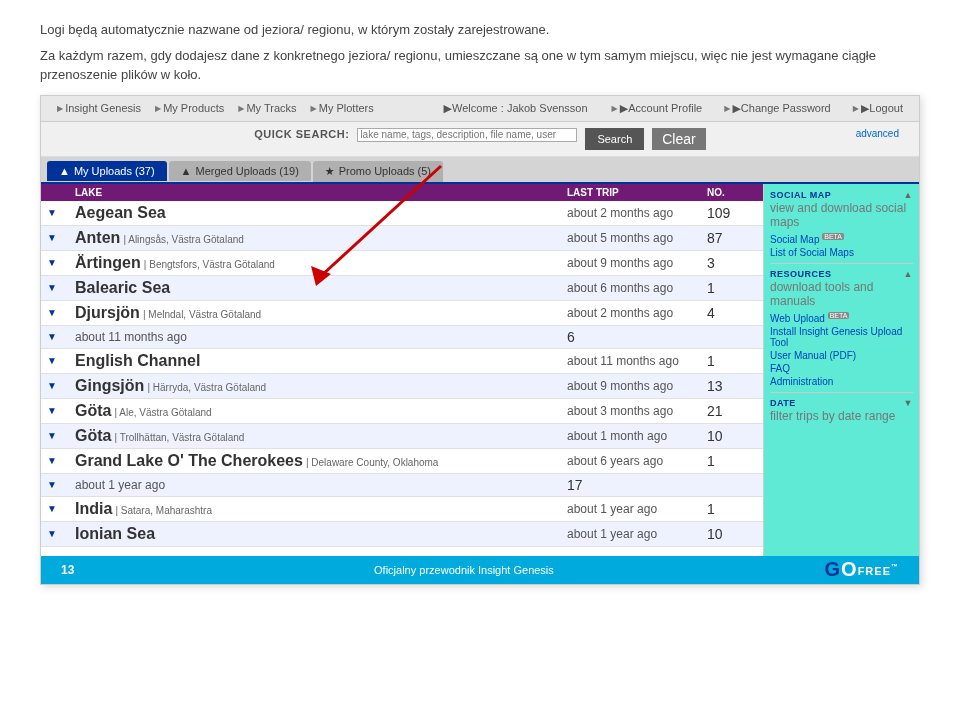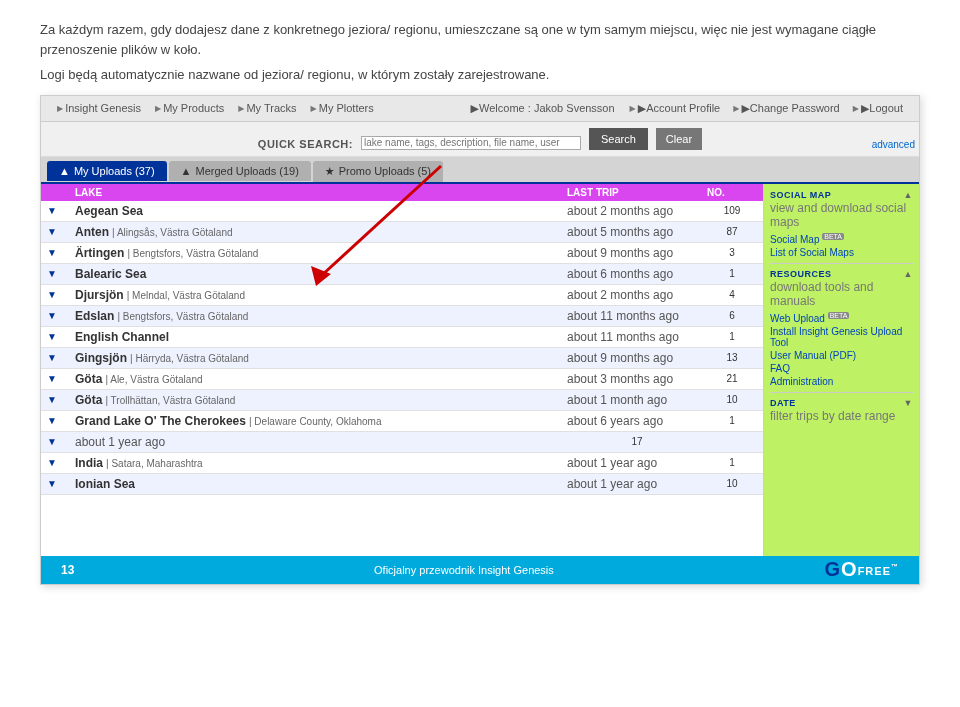--- a/index.html
+++ b/index.html
@@ -67,21 +67,21 @@
       align-items: center;
       gap: 2px;
     }
     .app-nav-item:before {
       content: '▶';
       font-size: 8px;
       color: #777;
     }
     .app-nav-right {
       display: flex;
-      gap: 1px;
+      gap: 10px;
       align-items: center;
       font-size: 11px;
       color: #555;
       text-align: right;
     }
     .welcome-text {
       font-size: 11px;
       color: #555;
       margin-right: 8px;
     }
@@ -108,21 +108,21 @@
       padding: 3px 12px;
       font-size: 11px;
       cursor: pointer;
       height: 22px;
     }
     .clear-btn {
       background: #777;
       color: #fff;
       border: none;
       padding: 3px 10px;
-      font-size: 11px;
+      font-size: 14px;
       cursor: pointer;
       height: 22px;
     }
 
     
     .tabs-row {
       display: flex;
       align-items: center;
       background: #d4d4d4;
       border-bottom: 2px solid #003399;
@@ -156,21 +156,21 @@
 
     
     .table-section {
       flex: 1;
       overflow-y: auto;
       border-right: 1px solid #ccc;
     }
     .table-header {
       display: grid;
       grid-template-columns: 28px 1fr 140px 50px;
-      background: #d946ef;
+      background: #701a75;
       color: #fff;
       font-size: 10px;
       font-weight: bold;
       padding: 3px 6px;
       text-transform: uppercase;
     }
     .table-row {
       display: grid;
       grid-template-columns: 28px 1fr 140px 50px;
       font-size: 11px;
@@ -180,45 +180,44 @@
     }
     .table-row:nth-child(even) {
       background: #eef2ff;
     }
     .table-row:nth-child(odd) {
       background: #ffffff;
     }
     .lake-name {
       font-weight: bold;
       color: #333;
-      font-size: 12px;
+      font-size: 16px;
     }
     .lake-sub {
       font-weight: normal;
       color: #666;
       font-size: 10px;
     }
     .trip-time {
       color: #555;
       font-size: 12px;
     }
     .trip-no {
       color: #333;
-      font-size: 10px;
-      text-align: center;
+      font-size: 14px;
     }
     .row-arrow {
       color: #003399;
       font-size: 10px;
     }
 
     
     .sidebar {
       width: 155px;
-      background: #bef264;
+      background: #5eead4;
       padding: 6px;
       font-size: 10px;
     }
     .sidebar-section-title {
       font-size: 9px;
       font-weight: bold;
       text-transform: uppercase;
       color: #003399;
       letter-spacing: 0.5px;
       margin-bottom: 1px;
@@ -289,22 +288,22 @@
       letter-spacing: 1px;
     }
     .logo-go {
       color: #003366;
     }
   </style>
 </head>
 <body>
 
 <div class="page-content">
+  <p class="paragraph">Logi będą automatycznie nazwane od jeziora/ regionu, w którym zostały zarejestrowane.</p>
   <p class="paragraph">Za każdym razem, gdy dodajesz dane z konkretnego jeziora/ regionu, umieszczane są one w tym samym miejscu, więc nie jest wymagane ciągłe przenoszenie plików w koło.</p>
-  <p class="paragraph">Logi będą automatycznie nazwane od jeziora/ regionu, w którym zostały zarejestrowane.</p>
 </div>
 
 <div class="screenshot-box">
 
   <svg class="red-arrow" width="200" height="160">
     <line x1="180" y1="10" x2="60" y2="120" stroke="#cc0000" stroke-width="3"></line>
     <polygon points="55,130 50,110 70,118" fill="#cc0000"></polygon>
   </svg>
 
   <div class="app-header">
@@ -315,26 +314,26 @@
       <span class="app-nav-item">My Plotters</span>
     </div>
     <div class="app-nav-right">
       <span class="welcome-text">▶Welcome : Jakob Svensson</span>
       <span class="app-nav-item">▶Account Profile</span>
       <span class="app-nav-item">▶Change Password</span>
       <span class="app-nav-item">▶Logout</span>
     </div>
   </div>
 
-  <div style="position:relative; background:#f0f0f0; border-bottom:1px solid #ddd; padding:6px 10px; display:flex; align-items:flex-end; justify-content:center; gap:8px;">
+  <div style="position:relative; background:#f0f0f0; border-bottom:1px solid #ddd; padding:6px 10px; display:flex; align-items:flex-start; justify-content:center; gap:8px;">
     <span class="search-label">QUICK SEARCH:</span>
     <input class="search-input" type="text" style="width: 220px; height: 14px; border: 1px solid rgb(170, 170, 170); padding: 2px 2px; font-size: 10px; color: rgb(153, 153, 153);" placeholder="lake name, tags, description, file name, user">
     <button class="search-btn">Search</button>
     <button class="clear-btn">Clear</button>
-    <span style="position:absolute;right:4px;font-size:10px;color:#0066cc;cursor:pointer;">advanced</span>
+    <span style="position:absolute;right:20px;font-size:10px;color:#0066cc;cursor:pointer;">advanced</span>
   </div>
 
   <div class="tabs-row">
     <div class="tab tab-active">
       <span>▲</span>
       <span>My Uploads (37)</span>
     </div>
     <div class="tab tab-inactive">
       <span>▲</span>
       <span>Merged Uploads (19)</span>
@@ -396,24 +395,20 @@
       <span class="row-arrow">▼</span>
       <span>
         <span class="lake-name">Djursjön</span>
         <span class="lake-sub"> | Melndal, Västra Götaland</span>
       </span>
       <span class="trip-time">about 2 months ago</span>
       <span class="trip-no">4</span>
     </div>
           <div class="table-row">
       <span class="row-arrow">▼</span>
-      <span>
-        <span class="lake-name">Edslan</span>
-        <span class="lake-sub"> | Bengtsfors, Västra Götaland</span>
-      </span>
       <span class="trip-time">about 11 months ago</span>
       <span class="trip-no">6</span>
     </div>
           <div class="table-row">
       <span class="row-arrow">▼</span>
       <span>
         <span class="lake-name">English Channel</span>
         
       </span>
       <span class="trip-time">about 11 months ago</span>

